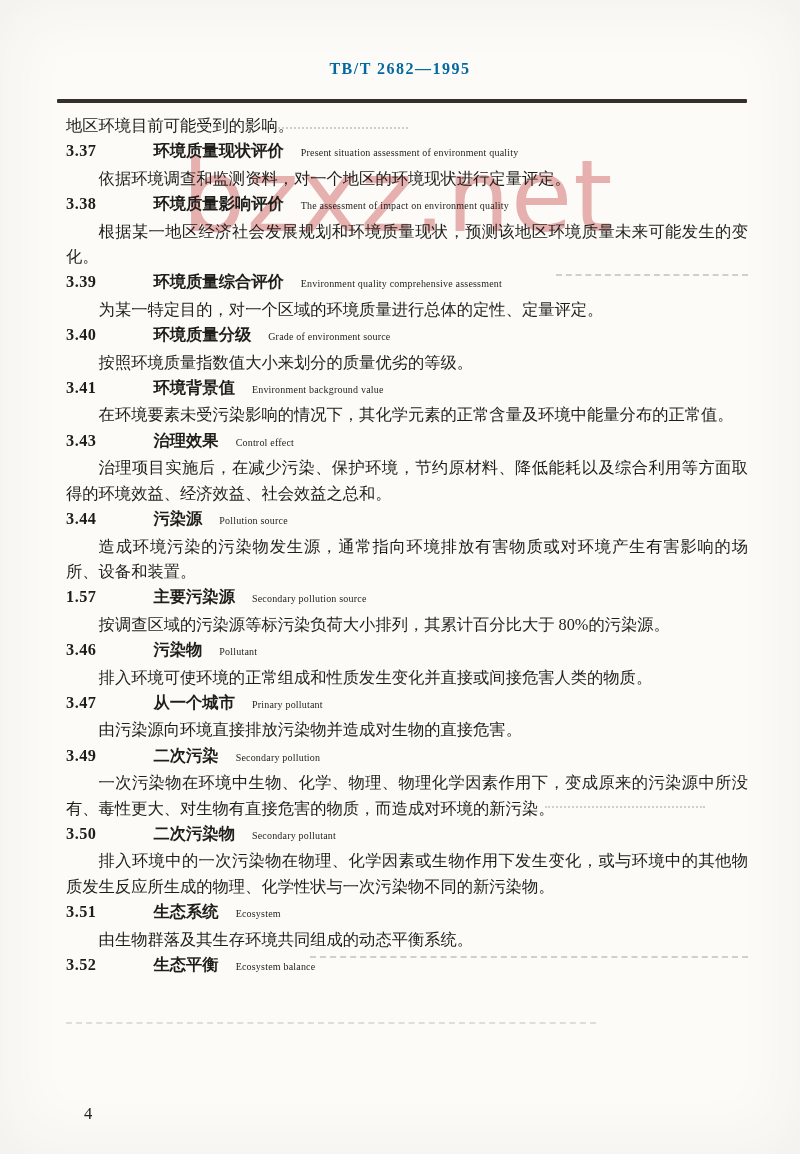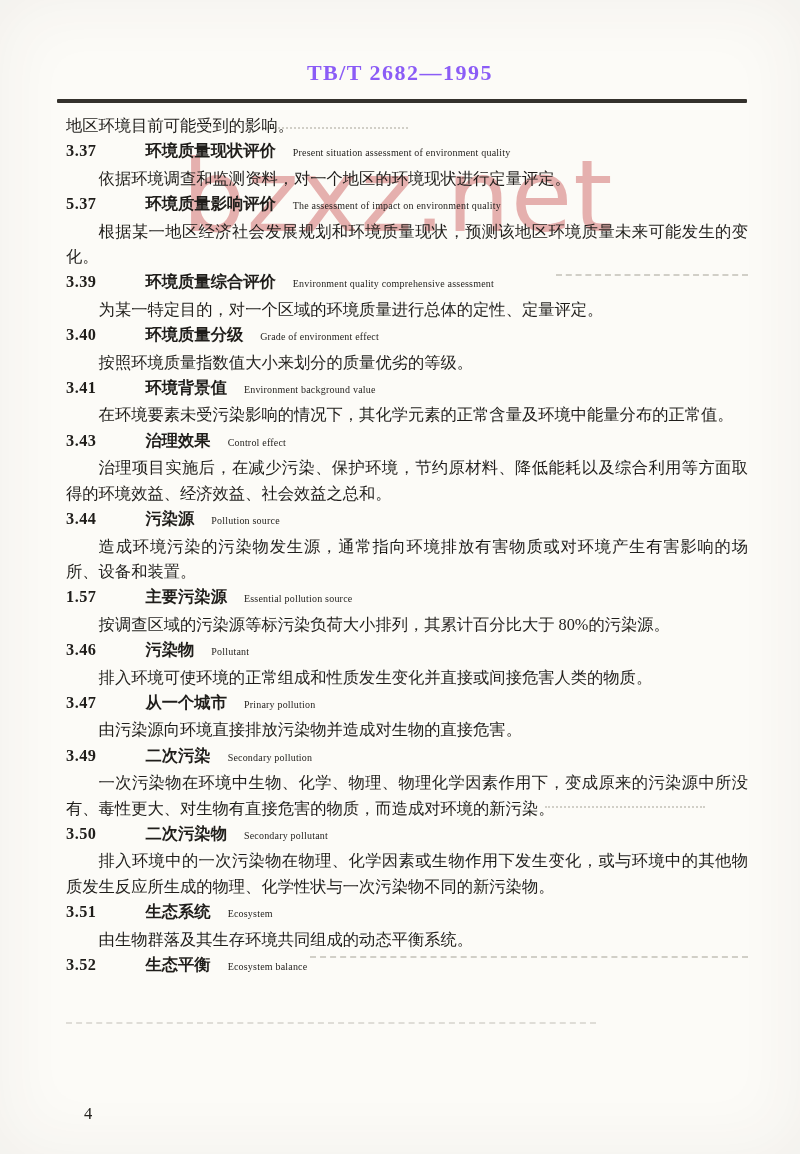--- a/index.html
+++ b/index.html
@@ -5,41 +5,41 @@
   html,body { margin:0; padding:0; background:#d9d9d6; }
   .page {
     position:relative; width:800px; height:1154px; margin:0 auto;
     background:#fcfbf7; overflow:hidden;
     font-family:"Liberation Serif","DejaVu Serif",serif;
     color:#1f1d1a;
     box-shadow: inset 0 0 70px rgba(60,55,45,0.06);
   }
   .doc-header {
     position:absolute; top:60px; left:0; width:800px;
-    text-align:center; font-size:22px; font-weight:bold;
-    letter-spacing:1.5px; color:#8b5cf6;
+    text-align:center; font-size:16px; font-weight:bold;
+    letter-spacing:1.5px; color:#0369a1;
   }
   .header-rule {
     position:absolute; top:99px; left:57px; width:690px; height:4px;
     background:#34312c; border-radius:1px;
   }
   .watermark {
     position:absolute; top:138px; left:182px; z-index:0;
     font-family:"DejaVu Sans","Liberation Sans",sans-serif;
     font-size:100px; font-weight:normal; letter-spacing:1px;
     color:#b91c1c; opacity:0.33; user-select:none; white-space:nowrap;
   }
   .content {
     position:absolute; top:113px; left:66px; width:682px; z-index:1;
     font-size:16.3px; line-height:25.4px; text-align:justify;
   }
   .content p { margin:0; }
   .intro-line { text-indent:0; }
   .term-line { text-align:left; }
-  .term-num { font-weight:bold; margin-right:10px; letter-spacing:0.5px; }
+  .term-num { font-weight:bold; margin-right:18px; letter-spacing:0.5px; }
   .term-zh { font-weight:bold; margin-right:17px;margin-left:39px; }
   .term-en { font-size:10px; letter-spacing:0.2px; }
   .definition { text-indent:2em; }
   .page-number {
     position:absolute; top:1104px; left:84px; z-index:1;
     font-size:16.5px; color:#22201c;
   }
   .scan-art { position:absolute; z-index:0; border-top:2px dashed #c3c1b8; opacity:0.75; }
   .art-1 { top:127px; left:258px; width:150px; border-top-style:dotted; }
   .art-2 { top:274px; left:556px; width:192px; }
@@ -66,62 +66,62 @@
   <div class="content">
 
     <p class="intro-line">地区环境目前可能受到的影响。</p>
 
     <div class="entry">
       <p class="term-line"><span class="term-num">3.37</span><span class="term-zh">环境质量现状评价</span><span class="term-en">Present situation assessment of environment quality</span></p>
       <p class="definition">依据环境调查和监测资料，对一个地区的环境现状进行定量评定。</p>
     </div>
 
     <div class="entry">
-      <p class="term-line"><span class="term-num">5.37</span><span class="term-zh">环境质量影响评价</span><span class="term-en">The assessment of impact on environment quality</span></p>
+      <p class="term-line"><span class="term-num">3.38</span><span class="term-zh">环境质量影响评价</span><span class="term-en">The assessment of impact on environment quality</span></p>
       <p class="definition">根据某一地区经济社会发展规划和环境质量现状，预测该地区环境质量未来可能发生的变化。</p>
     </div>
 
     <div class="entry">
       <p class="term-line"><span class="term-num">3.39</span><span class="term-zh">环境质量综合评价</span><span class="term-en">Environment quality comprehensive assessment</span></p>
       <p class="definition">为某一特定目的，对一个区域的环境质量进行总体的定性、定量评定。</p>
     </div>
 
     <div class="entry">
-      <p class="term-line"><span class="term-num">3.40</span><span class="term-zh">环境质量分级</span><span class="term-en">Grade of environment effect</span></p>
+      <p class="term-line"><span class="term-num">3.40</span><span class="term-zh">环境质量分级</span><span class="term-en">Grade of environment source</span></p>
       <p class="definition">按照环境质量指数值大小来划分的质量优劣的等级。</p>
     </div>
 
     <div class="entry">
       <p class="term-line"><span class="term-num">3.41</span><span class="term-zh">环境背景值</span><span class="term-en">Environment background value</span></p>
       <p class="definition">在环境要素未受污染影响的情况下，其化学元素的正常含量及环境中能量分布的正常值。</p>
     </div>
 
 
     <div class="entry">
       <p class="term-line"><span class="term-num">3.43</span><span class="term-zh">治理效果</span><span class="term-en">Control effect</span></p>
       <p class="definition">治理项目实施后，在减少污染、保护环境，节约原材料、降低能耗以及综合利用等方面取得的环境效益、经济效益、社会效益之总和。</p>
     </div>
 
     <div class="entry">
       <p class="term-line"><span class="term-num">3.44</span><span class="term-zh">污染源</span><span class="term-en">Pollution source</span></p>
       <p class="definition">造成环境污染的污染物发生源，通常指向环境排放有害物质或对环境产生有害影响的场所、设备和装置。</p>
     </div>
 
     <div class="entry">
-      <p class="term-line"><span class="term-num">1.57</span><span class="term-zh">主要污染源</span><span class="term-en">Essential pollution source</span></p>
+      <p class="term-line"><span class="term-num">1.57</span><span class="term-zh">主要污染源</span><span class="term-en">Secondary pollution source</span></p>
       <p class="definition">按调查区域的污染源等标污染负荷大小排列，其累计百分比大于 80%的污染源。</p>
     </div>
 
     <div class="entry">
       <p class="term-line"><span class="term-num">3.46</span><span class="term-zh">污染物</span><span class="term-en">Pollutant</span></p>
       <p class="definition">排入环境可使环境的正常组成和性质发生变化并直接或间接危害人类的物质。</p>
     </div>
 
     <div class="entry">
-      <p class="term-line"><span class="term-num">3.47</span><span class="term-zh">从一个城市</span><span class="term-en">Prinary pollution</span></p>
+      <p class="term-line"><span class="term-num">3.47</span><span class="term-zh">从一个城市</span><span class="term-en">Prinary pollutant</span></p>
       <p class="definition">由污染源向环境直接排放污染物并造成对生物的直接危害。</p>
     </div>
 
 
     <div class="entry">
       <p class="term-line"><span class="term-num">3.49</span><span class="term-zh">二次污染</span><span class="term-en">Secondary pollution</span></p>
       <p class="definition">一次污染物在环境中生物、化学、物理、物理化学因素作用下，变成原来的污染源中所没有、毒性更大、对生物有直接危害的物质，而造成对环境的新污染。</p>
     </div>
 
     <div class="entry">

